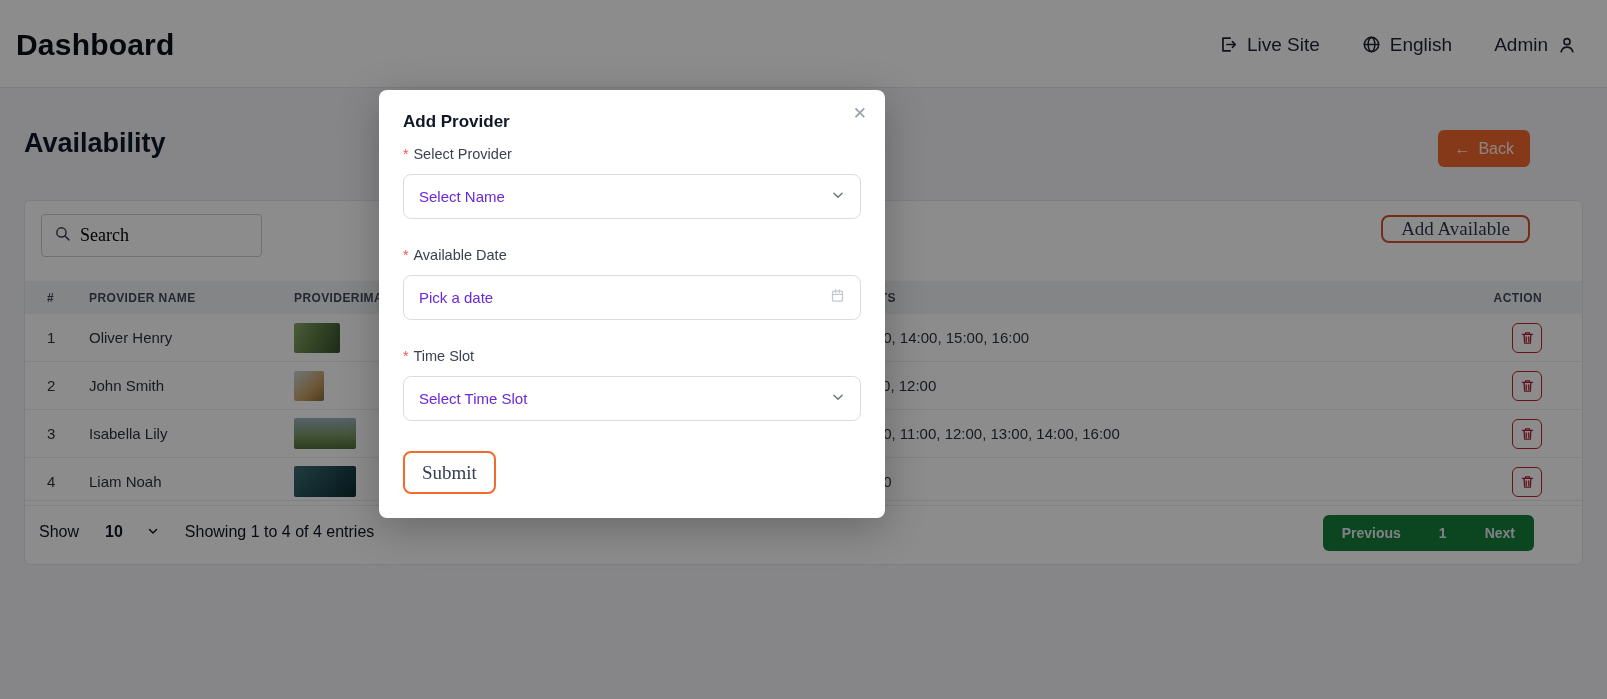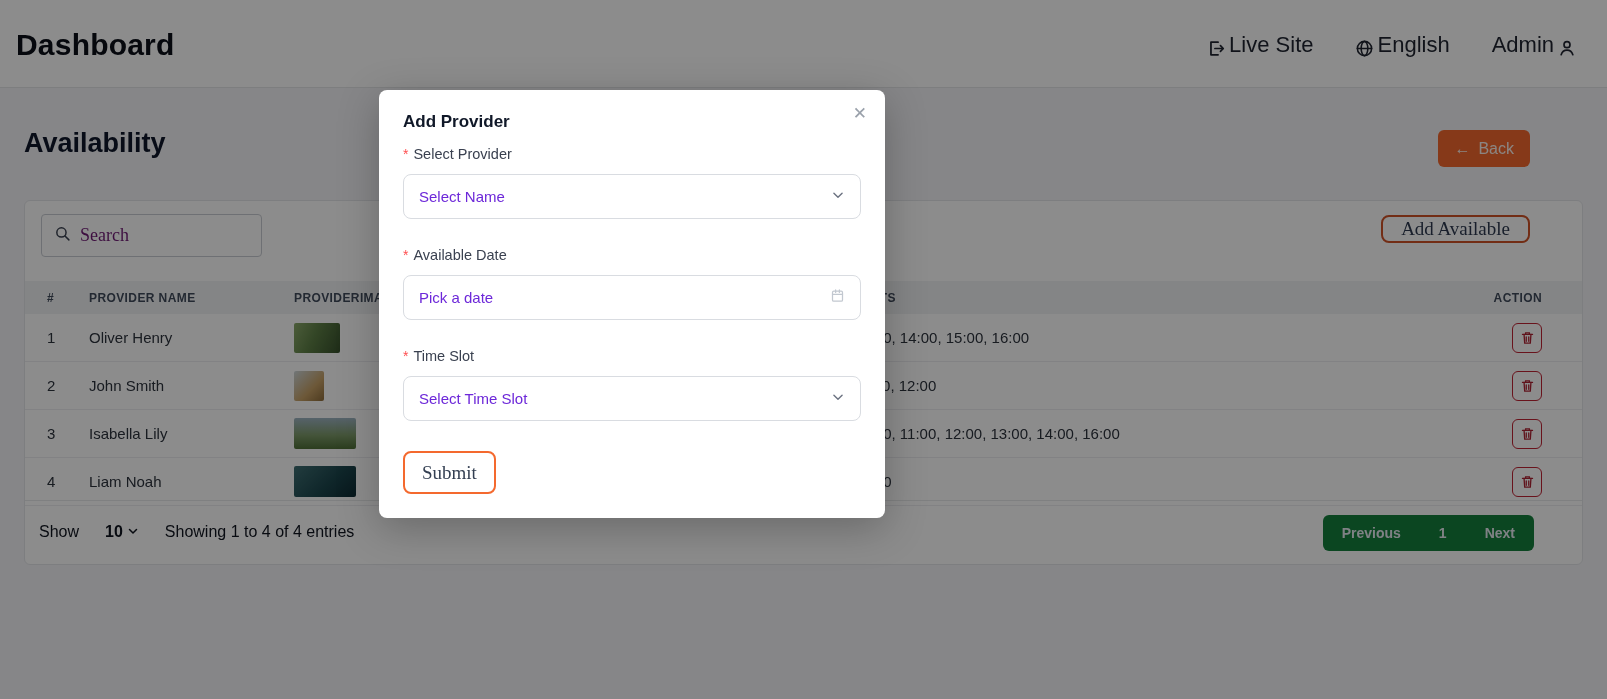--- a/index.html
+++ b/index.html
@@ -6,38 +6,38 @@
   html, body { width: 1607px; height: 699px; overflow: hidden; }
   body { font-family: "Liberation Sans", sans-serif; background: #f4f5f7; }
   .screen { position: relative; width: 1607px; height: 699px; background: #f4f5f7; }
 
   
   .topbar { position: absolute; top: 0; left: 0; right: 0; height: 88px;
     background: #ffffff; border-bottom: 1px solid #e3e5e8;
     display: flex; align-items: center; justify-content: space-between; padding: 2px 30px 0 16px; }
   .brand { font-size: 30px; font-weight: 800; color: #0b0f19; letter-spacing: .2px; }
   .topbar-right { display: flex; align-items: center; gap: 42px; }
-  .top-item { display: flex; align-items: flex-end; gap: 3px; font-size: 22px; color: #1f2430; cursor: pointer; }
+  .top-item { display: flex; align-items: center; gap: 9px; font-size: 19px; color: #1f2430; cursor: pointer; }
   .top-item svg { display: block; }
 
   
   .page-title { position: absolute; left: 24px; top: 128px; font-size: 27px; font-weight: 800; color: #0f172a; }
   .back-btn { position: absolute; top: 130px; right: 77px; height: 37px; padding: 0 16px;
     background: #f4692e; color: #fdf3ee; border: none; border-radius: 6px;
     font-size: 16px; font-family: "Liberation Sans", sans-serif; display: flex; align-items: center; gap: 8px; cursor: pointer; }
 
   
   .card { position: absolute; left: 24px; right: 24px; top: 200px; height: 365px;
     background: #ffffff; border: 1px solid #e4e6ea; border-radius: 6px; }
 
   .search-box { position: absolute; left: 16px; top: 13px; width: 221px; height: 43px;
     border: 1px solid #c9cdd3; border-radius: 4px; background: #fff;
     display: flex; align-items: center; padding: 0 12px; gap: 9px; }
   .search-box svg { flex: 0 0 auto; }
-  .search-placeholder { font-family: "Liberation Serif", serif; font-size: 18px; color: #701a75; }
+  .search-placeholder { font-family: "Liberation Serif", serif; font-size: 18px; color: #000000; }
 
   .add-btn { position: absolute; right: 52px; top: 14px; height: 28px; padding: 0 18px;
     background: #ffffff; border: 2px solid #cf5227; border-radius: 8px;
     font-family: "Liberation Serif", serif; font-size: 19px; color: #2e3a50; cursor: pointer; }
 
   
   .tbl { position: absolute; left: 0; right: 0; top: 80px; }
   .trow { display: grid; grid-template-columns: 42px 205px 560px 1fr 86px;
     padding: 0 40px 0 22px; align-items: center; }
   .thead { height: 33px; background: #f1f2f4; font-size: 12px; font-weight: 700;
@@ -49,21 +49,21 @@
   .t2 { width: 30px; height: 30px; background: linear-gradient(135deg, #cdd6da 0%, #c6a066 60%, #8e6c3a 100%); }
   .t3 { width: 62px; height: 31px; background: linear-gradient(180deg, #9db3c2 0%, #7d9a6a 55%, #4f7038 100%); }
   .t4 { width: 62px; height: 31px; background: linear-gradient(135deg, #3e6e72 0%, #1d474e 55%, #0e2b33 100%); }
   .del-btn { width: 30px; height: 30px; background: transparent; border: 1px solid #c02434;
     border-radius: 6px; cursor: pointer; display: inline-flex; align-items: center; justify-content: center; }
 
   
   .card-footer { position: absolute; left: 0; right: 0; bottom: 0; height: 64px; border-top: 1px solid #e8eaec; }
   .pager-left { position: absolute; left: 14px; top: 22px; display: flex; align-items: center; gap: 26px;
     font-size: 16px; color: #10151f; }
-  .show-select { display: flex; align-items: center; gap: 4px; cursor: pointer; font-weight: 600; }
+  .show-select { display: flex; align-items: center; gap: 24px; cursor: pointer; font-weight: 600; }
   .pagination { position: absolute; right: 48px; top: 14px; height: 36px; background: #15803d;
     border-radius: 6px; display: flex; align-items: center; color: #e8ecf2; font-size: 14px; font-weight: 700; overflow: hidden; }
   .page-item { padding: 0 19px; height: 100%; display: flex; align-items: center; cursor: pointer; }
 
   
   .overlay { position: absolute; inset: 0; background: rgba(0,0,0,0.45); z-index: 20; }
   .modal { position: absolute; left: 379px; top: 90px; width: 506px; z-index: 30;
     background: #ffffff; border-radius: 8px; box-shadow: 0 10px 40px rgba(0,0,0,.25); padding: 22px 24px 24px 24px; }
   .modal-title { font-size: 17px; font-weight: 700; color: #101828; margin-bottom: 14px; }
   .modal-close { position: absolute; top: 15px; right: 18px; font-size: 17px; color: #9aa1ab;

